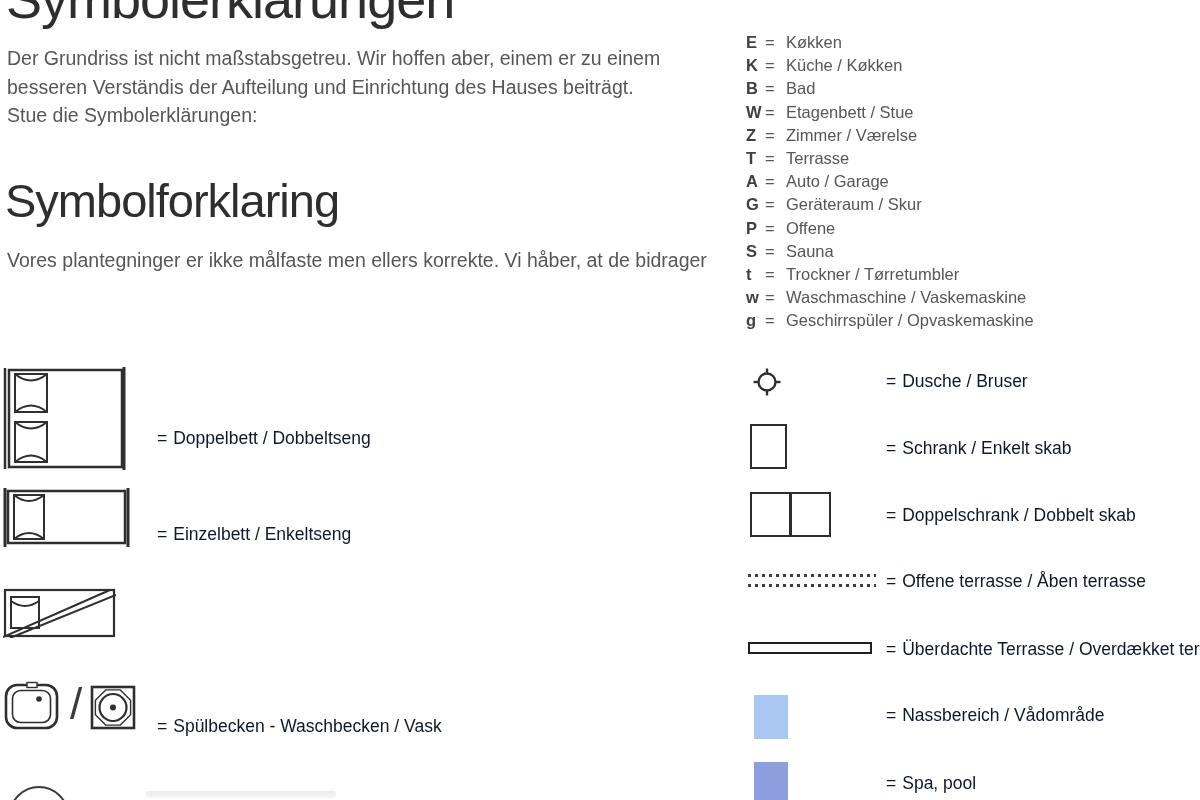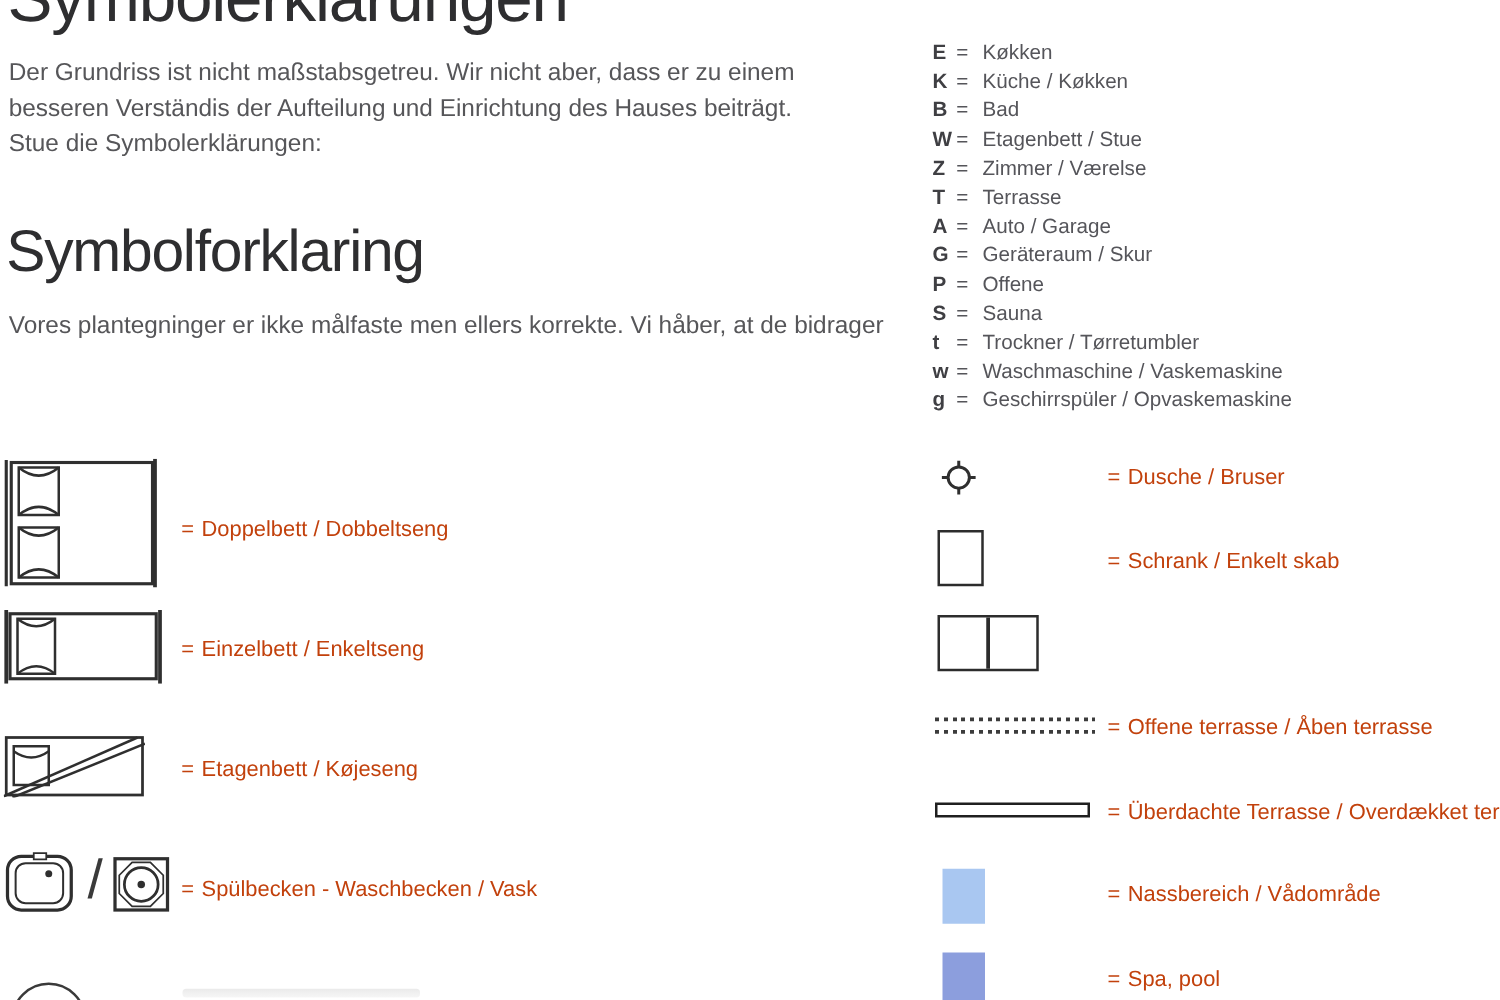--- a/index.html
+++ b/index.html
@@ -20,23 +20,23 @@
   .para-de { top:44px; line-height:28.5px; }
   .para-da { top:247px; line-height:27.5px; }
   .para div { white-space:nowrap; }
 
   .abbr-list { left:746px; top:31px; font-size:16.5px; }
   .abbr-row { display:flex; height:23.2px; align-items:center; }
   .abbr-letter { width:19px; font-weight:bold; color:#3f3f43; }
   .abbr-eq { width:21px; color:#55555a; }
   .abbr-def { color:#55555a; white-space:nowrap; }
 
-  .lbl { font-size:17.5px; color:#c2410c; white-space:nowrap; line-height:22px; }
+  .lbl { font-size:17.5px; color:#0f172a; white-space:nowrap; line-height:22px; }
   .lbl .eq { margin-right:6px; }
-  .lbl-left { left:145px; }
+  .lbl-left { left:157px;margin-top:15px; }
   .lbl-right { left:886px; }
 
   svg { display:block; }
   .stroke { fill:none; stroke:#2f2f2f; }
 
   .cab1 { left:750px; top:424px; width:33px; height:41px; border:2.5px solid #2c2c2c; background:#fff; }
   .cab2 { left:750px; top:492px; width:77px; height:41px; border:2.5px solid #2c2c2c; background:#fff; display:flex; }
   .cab2-divider { width:2.5px; background:#2c2c2c; margin-left:37px; }
 
   .dots { left:748px; top:574px; width:128px; }
@@ -59,21 +59,21 @@
     background:linear-gradient(#d9d9d9,#efefef); opacity:.55;
   }
 </style>
 </head>
 <body>
 
 <div class="page">
 
   <div class="abs h1">Symbolerklärungen</div>
   <div class="abs para para-de">
-    <div>Der Grundriss ist nicht maßstabsgetreu. Wir nicht aber, dass er zu einem</div>
+    <div>Der Grundriss ist nicht maßstabsgetreu. Wir hoffen aber, einem er zu einem</div>
     <div>besseren Verständis der Aufteilung und Einrichtung des Hauses beiträgt.</div>
     <div>Stue die Symbolerklärungen:</div>
   </div>
 
   <div class="abs h2">Symbolforklaring</div>
   <div class="abs para para-da">
     <div>Vores plantegninger er ikke målfaste men ellers korrekte. Vi håber, at de bidrager</div>
   </div>
 
   <div class="abs abbr-list">
@@ -176,23 +176,20 @@
   </div>
 
   <div class="abs" style="left:3px;top:588px;">
     <svg width="113" height="50" viewBox="0 0 113 50">
       <rect class="stroke" x="2" y="2" width="109" height="46" stroke-width="2.2"></rect>
       <line class="stroke" x1="0" y1="49" x2="107" y2="2" stroke-width="2"></line>
       <line class="stroke" x1="7" y1="50" x2="113" y2="7" stroke-width="2"></line>
       <rect class="stroke" x="8" y="9" width="28" height="31" stroke-width="2"></rect>
       <path class="stroke" d="M8,13 Q22,23 36,13" stroke-width="1.8"></path>
     </svg>
-  </div>
-  <div class="abs lbl lbl-left" style="top:604px;">
-    <span class="eq">=</span><span>Etagenbett / Køjeseng</span>
   </div>
 
   <div class="abs" style="left:4px;top:680px;display:flex;align-items:flex-start;">
     <span>
       <svg width="56" height="52" viewBox="0 0 56 52">
         <rect class="stroke" x="2" y="5" width="51" height="43" rx="11" stroke-width="2.6"></rect>
         <rect class="stroke" x="8.5" y="10.5" width="38" height="32" rx="8" stroke-width="1.6"></rect>
         <rect x="23" y="2.5" width="10" height="5" fill="#ffffff" stroke="#2f2f2f" stroke-width="1.4"></rect>
         <circle cx="35" cy="19" r="2.8" fill="#2f2f2f"></circle>
       </svg>
@@ -228,20 +225,23 @@
   </div>
 
   <div class="abs cab1"></div>
   <div class="abs lbl lbl-right" style="top:437px;">
     <span class="eq">=</span><span>Schrank / Enkelt skab</span>
   </div>
 
   <div class="abs cab2">
       <div class="cab2-divider"></div>
     </div>
+  <div class="abs lbl lbl-right" style="top:504px;">
+    <span class="eq">=</span><span>Doppelschrank / Dobbelt skab</span>
+  </div>
 
   <div class="abs dots">
     <div class="dotline"></div>
     <div class="dotline"></div>
   </div>
   <div class="abs lbl lbl-right" style="top:570px;">
     <span class="eq">=</span><span>Offene terrasse / Åben terrasse</span>
   </div>
 
   <div class="abs cov-terrace"></div>

